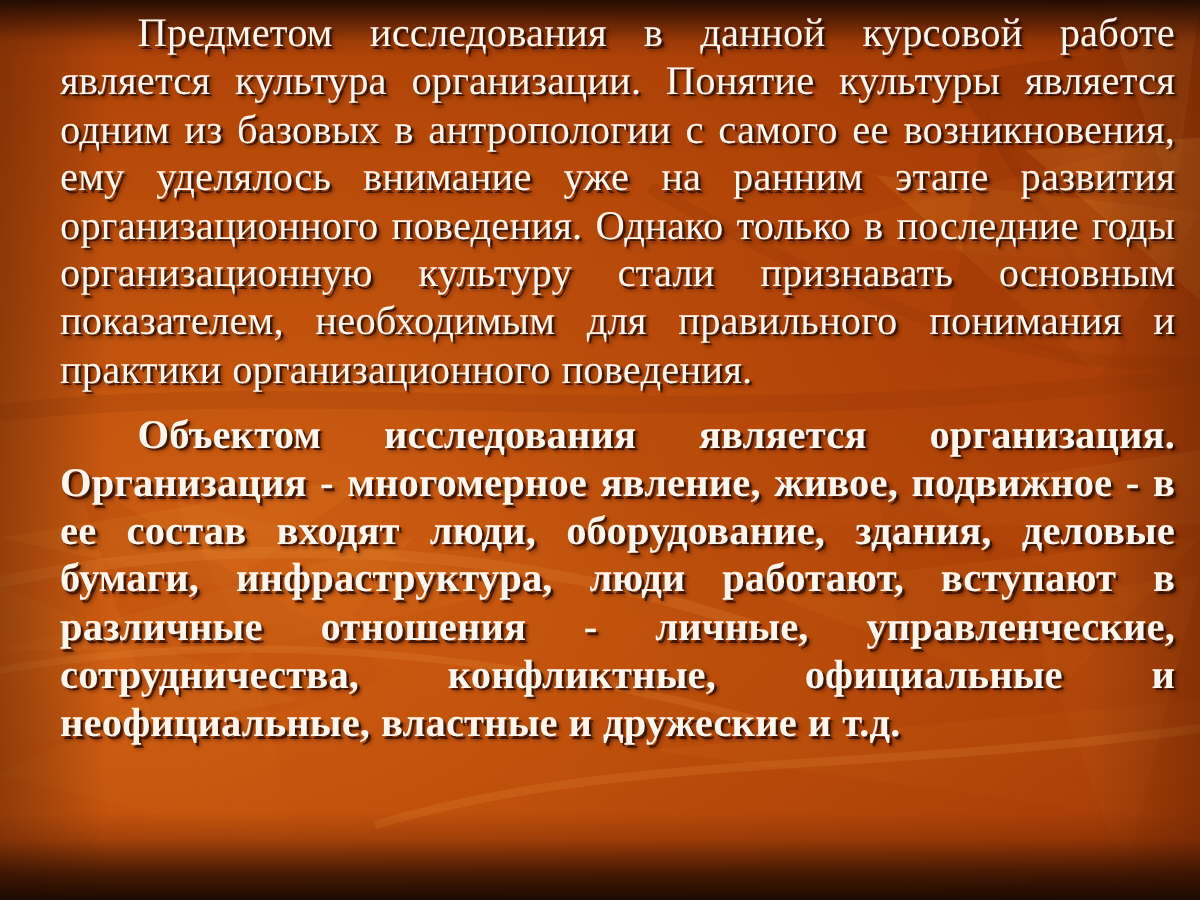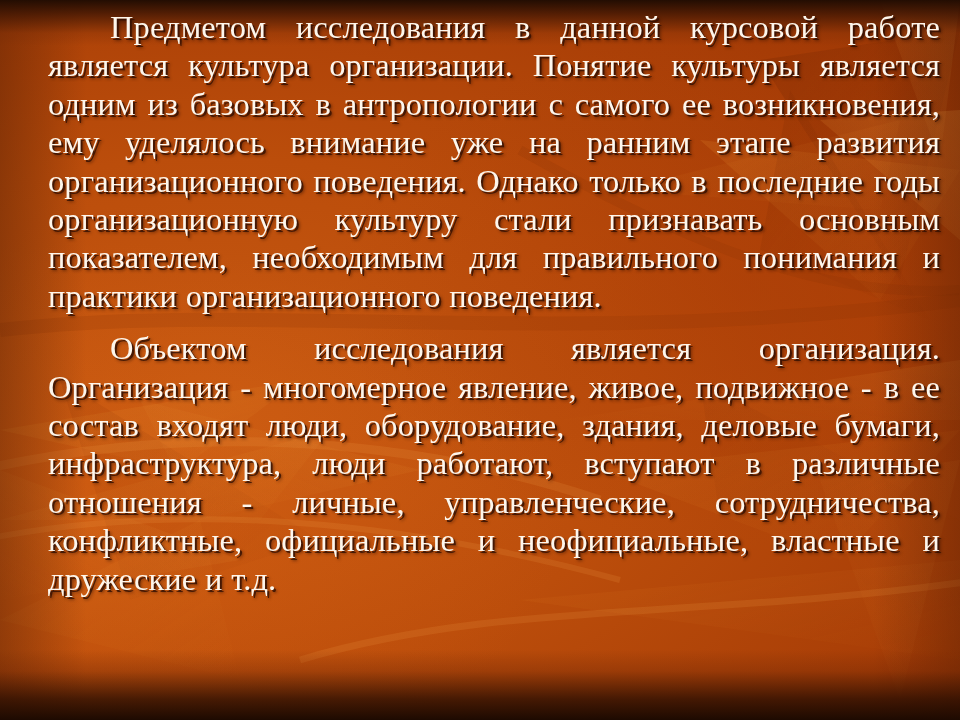--- a/index.html
+++ b/index.html
@@ -74,21 +74,21 @@
     text-indent: 62px;
     color: #fdf6ec;
     font-size: 32.5px;
     line-height: 38.4px;
     letter-spacing: 0.1px;
     word-spacing: 0.5px;
     text-shadow:
       2px 2px 0px rgba(48,14,2,0.78),
       3px 3px 3px rgba(30,8,1,0.45);
   }
-  .para:last-child { margin-bottom: 0; }
+  .para:last-child { margin-bottom: 0; font-weight: bold; }
 </style>
 </head>
 <body>
 
 <div id="slide">
 
   <div class="bg-base"></div>
   <div class="bg-warm"></div>
 
   <div class="bg-rays">

